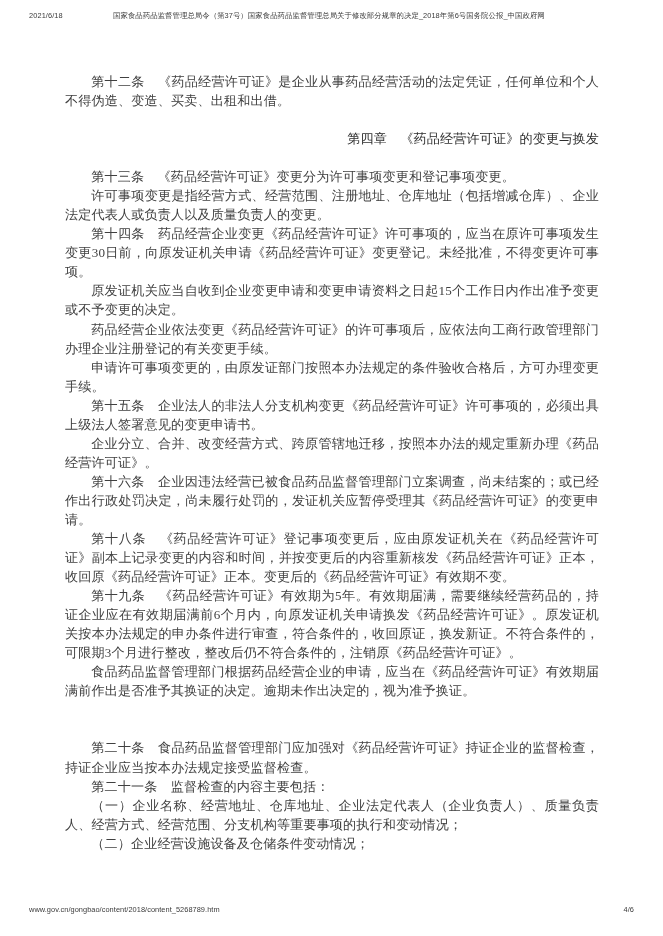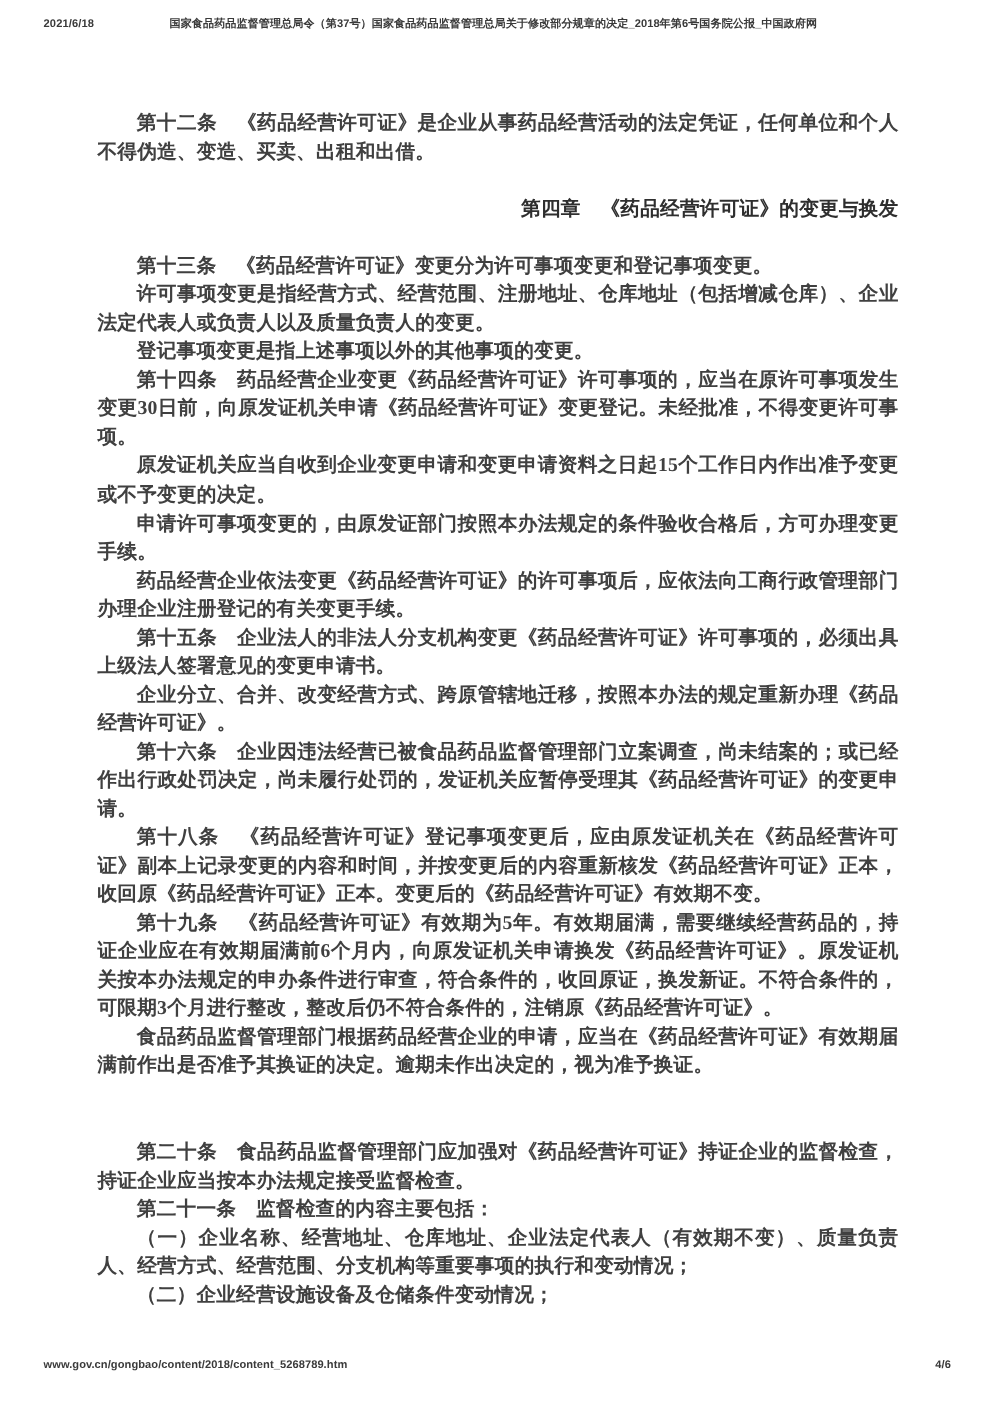--- a/index.html
+++ b/index.html
@@ -14,21 +14,20 @@
     font-family: "Liberation Serif", "DejaVu Serif", serif;
     color: #2b2b2b;
     overflow: hidden;
   }
 
   
   #page {
     position: absolute;
     inset: 0;
     background: #ffffff;
-    font-weight: bold;
   }
 
   
   #header {
     position: absolute;
     top: 11px;
     left: 0;
     width: 663px;
     height: 16px;
     display: flex;
@@ -116,36 +115,35 @@
     <span class="hdr-title">国家食品药品监督管理总局令（第37号）国家食品药品监督管理总局关于修改部分规章的决定_2018年第6号国务院公报_中国政府网</span>
   </div>
 
   <div id="body-col">
       <p class="para">第十二条　《药品经营许可证》是企业从事药品经营活动的法定凭证，任何单位和个人不得伪造、变造、买卖、出租和出借。</p>
       <div class="vspace-chapter-before"></div>
       <p class="chapter">第四章　《药品经营许可证》的变更与换发</p>
       <div class="vspace-chapter-after"></div>
       <p class="para">第十三条　《药品经营许可证》变更分为许可事项变更和登记事项变更。</p>
       <p class="para">许可事项变更是指经营方式、经营范围、注册地址、仓库地址（包括增减仓库）、企业法定代表人或负责人以及质量负责人的变更。</p>
-      <p class="para">登记事项变更是指上述事项以外的其他事项的变更。</p>
       <p class="para">第十四条　药品经营企业变更《药品经营许可证》许可事项的，应当在原许可事项发生变更30日前，向原发证机关申请《药品经营许可证》变更登记。未经批准，不得变更许可事项。</p>
       <p class="para">原发证机关应当自收到企业变更申请和变更申请资料之日起15个工作日内作出准予变更或不予变更的决定。</p>
+      <p class="para">药品经营企业依法变更《药品经营许可证》的许可事项后，应依法向工商行政管理部门办理企业注册登记的有关变更手续。</p>
       <p class="para">申请许可事项变更的，由原发证部门按照本办法规定的条件验收合格后，方可办理变更手续。</p>
-      <p class="para">药品经营企业依法变更《药品经营许可证》的许可事项后，应依法向工商行政管理部门办理企业注册登记的有关变更手续。</p>
       <p class="para">第十五条　企业法人的非法人分支机构变更《药品经营许可证》许可事项的，必须出具上级法人签署意见的变更申请书。</p>
       <p class="para">企业分立、合并、改变经营方式、跨原管辖地迁移，按照本办法的规定重新办理《药品经营许可证》。</p>
       <p class="para">第十六条　企业因违法经营已被食品药品监督管理部门立案调查，尚未结案的；或已经作出行政处罚决定，尚未履行处罚的，发证机关应暂停受理其《药品经营许可证》的变更申请。</p>
       <p class="para">第十八条　《药品经营许可证》登记事项变更后，应由原发证机关在《药品经营许可证》副本上记录变更的内容和时间，并按变更后的内容重新核发《药品经营许可证》正本，收回原《药品经营许可证》正本。变更后的《药品经营许可证》有效期不变。</p>
       <p class="para">第十九条　《药品经营许可证》有效期为5年。有效期届满，需要继续经营药品的，持证企业应在有效期届满前6个月内，向原发证机关申请换发《药品经营许可证》。原发证机关按本办法规定的申办条件进行审查，符合条件的，收回原证，换发新证。不符合条件的，可限期3个月进行整改，整改后仍不符合条件的，注销原《药品经营许可证》。</p>
       <p class="para">食品药品监督管理部门根据药品经营企业的申请，应当在《药品经营许可证》有效期届满前作出是否准予其换证的决定。逾期未作出决定的，视为准予换证。</p>
       <div class="vspace-chapter-before"></div>
       <div class="vspace-chapter-after"></div>
       <p class="para">第二十条　食品药品监督管理部门应加强对《药品经营许可证》持证企业的监督检查，持证企业应当按本办法规定接受监督检查。</p>
       <p class="para">第二十一条　监督检查的内容主要包括：</p>
-      <p class="para">（一）企业名称、经营地址、仓库地址、企业法定代表人（有效期不变）、质量负责人、经营方式、经营范围、分支机构等重要事项的执行和变动情况；</p>
+      <p class="para">（一）企业名称、经营地址、仓库地址、企业法定代表人（企业负责人）、质量负责人、经营方式、经营范围、分支机构等重要事项的执行和变动情况；</p>
       <p class="para">（二）企业经营设施设备及仓储条件变动情况；</p>
     </div>
 
   <div id="footer">
     <span class="ftr-url">www.gov.cn/gongbao/content/2018/content_5268789.htm</span>
     <span class="ftr-page">4/6</span>
   </div>
 
 </div>
 

